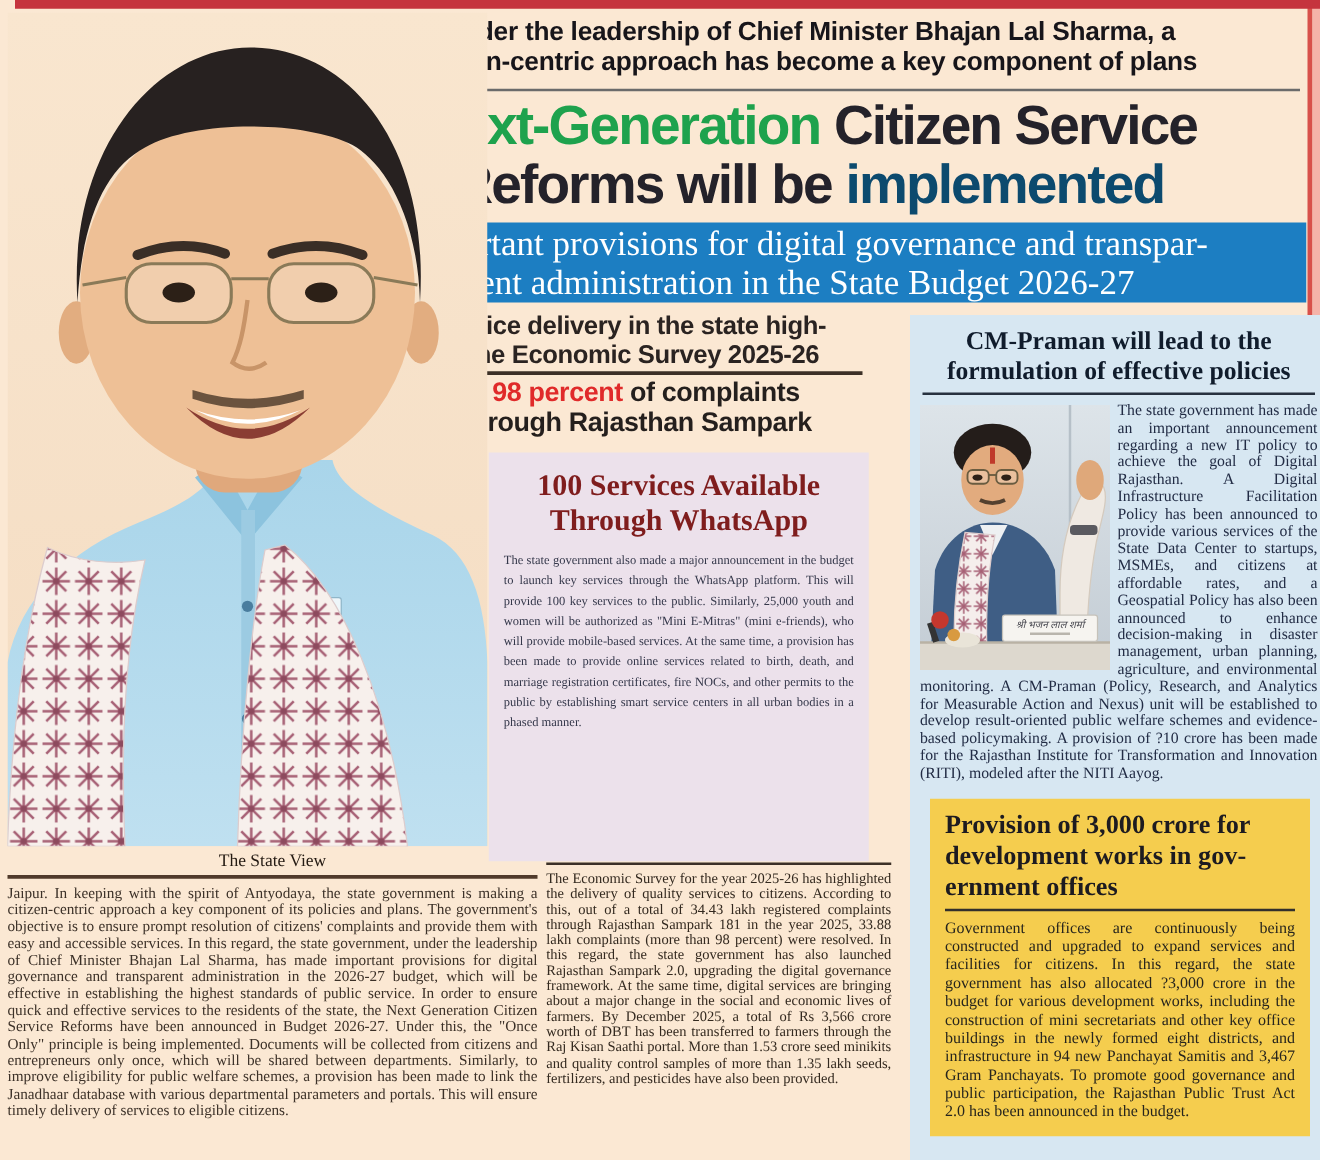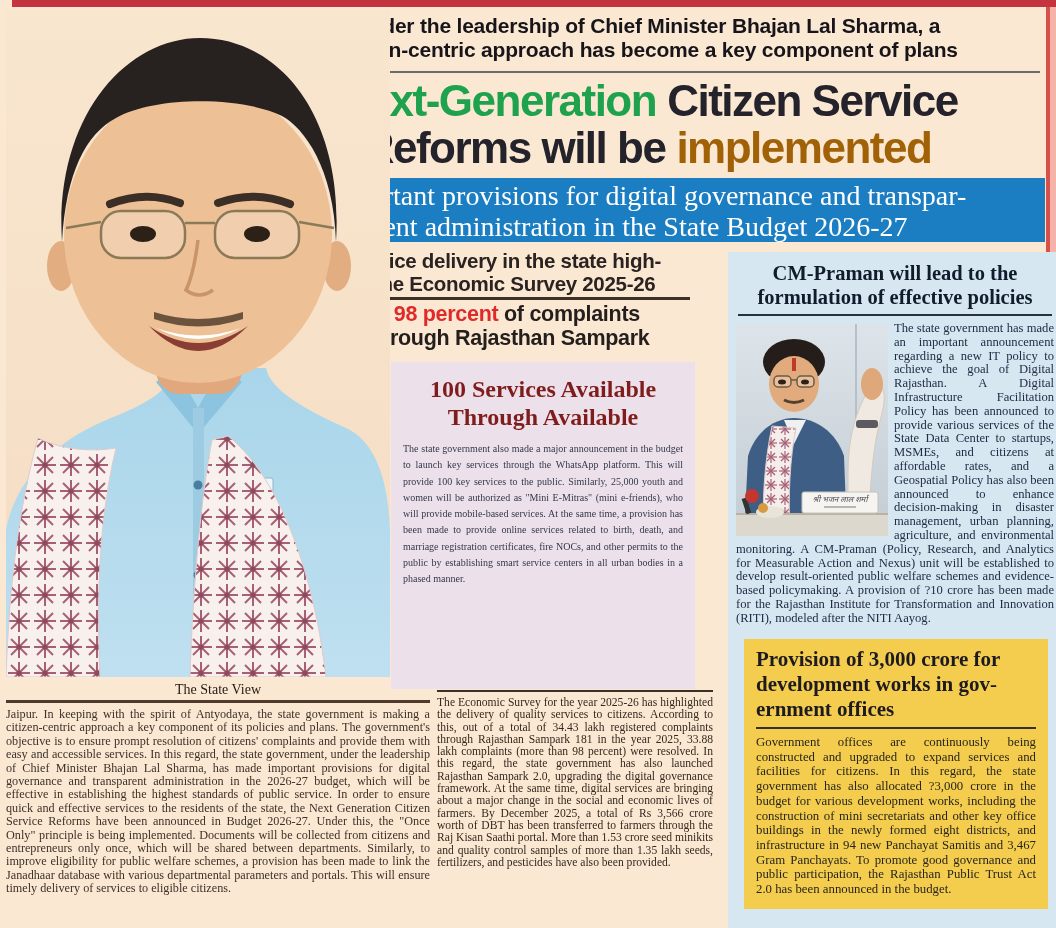--- a/index.html
+++ b/index.html
@@ -17,21 +17,21 @@
           font-family:"Liberation Sans",sans-serif;font-weight:bold;
           font-size:21px;line-height:24px;color:#17151a;letter-spacing:-.2px;}
   .kicker-rule{left:242px;top:71px;width:798px;height:2px;background:#6b6b6b;}
 
   
   .headline{left:248px;top:77px;width:798px;text-align:center;
             font-family:"Liberation Sans",sans-serif;font-weight:900;
             font-size:44px;line-height:47px;letter-spacing:-1.5px;white-space:nowrap;}
   .headline .green{color:#1ea24d;margin-right:11px;}
   .headline .black{color:#24222a;}
-  .headline .red{color:#a16207;margin-left:11px;}
+  .headline .red{color:#0c4a6e;margin-left:11px;}
 
   
   .banner{left:246px;top:178px;width:799px;height:64px;background:#1c7ec2;
           color:#ffffff;text-align:center;font-size:28px;line-height:31px;padding-top:2px;
           box-sizing:border-box;}
 
   
   .survey-h{left:238px;top:249px;width:460px;text-align:center;
             font-family:"Liberation Sans",sans-serif;font-weight:bold;
             font-size:20.5px;line-height:23px;color:#2a2321;letter-spacing:-.3px;}
@@ -167,21 +167,21 @@
   </div>
   <div class="abs survey-rule"></div>
   <div class="abs complaints">
     <div><span>More than </span><span class="hl">98 percent</span><span> of complaints</span></div>
     <div>resolved through Rajasthan Sampark</div>
   </div>
 
   <div class="abs pink-box">
     <h2>
       <div>100 Services Available</div>
-      <div>Through Available</div>
+      <div>Through WhatsApp</div>
     </h2>
     <div class="body">The state government also made a major announcement in the budget to launch key services through the WhatsApp platform. This will provide 100 key services to the public. Similarly, 25,000 youth and women will be authorized as "Mini E-Mitras" (mini e-friends), who will provide mobile-based services.  At the same time, a provision has been made to provide online services related to birth, death, and marriage registration certificates, fire NOCs, and other permits to the public by establishing smart service centers in all urban bodies in a phased manner.</div>
   </div>
 
   <div class="abs right-col">
     <h2>
       <div>CM-Praman will lead to the</div>
       <div>formulation of effective policies</div>
     </h2>
     <div class="cm-rule"></div>

